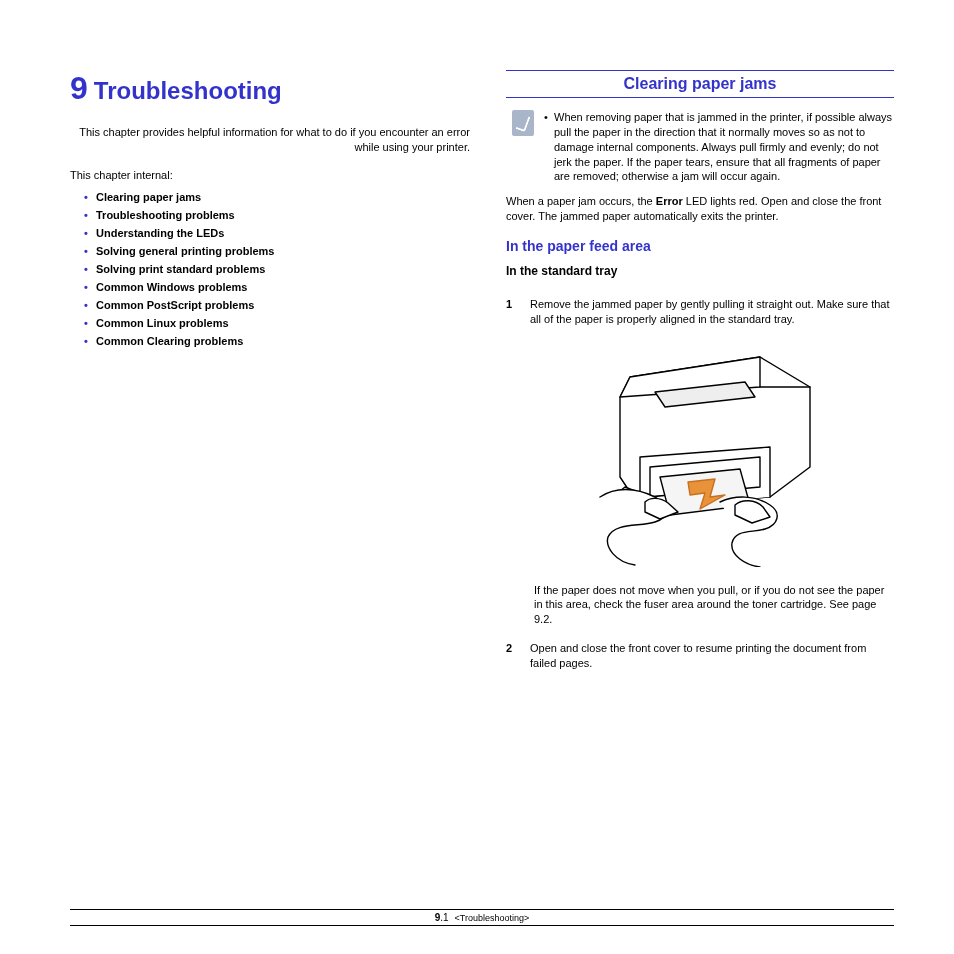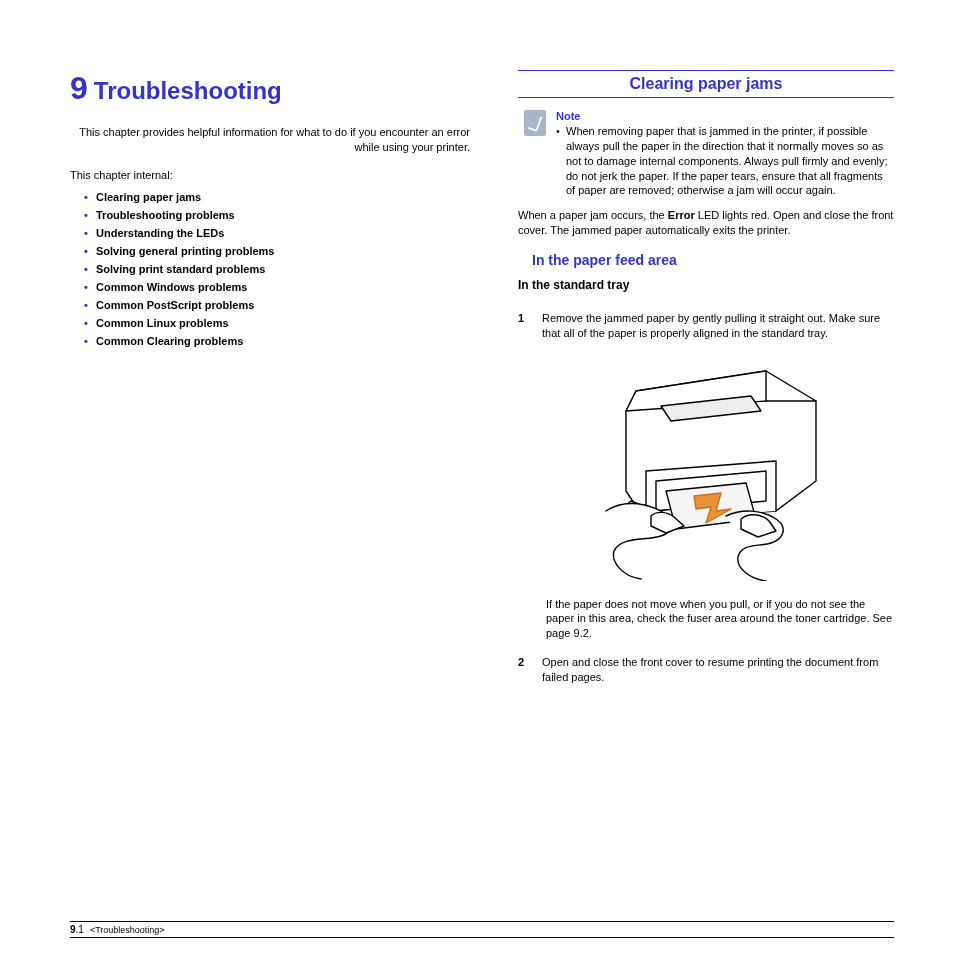--- a/index.html
+++ b/index.html
@@ -6,21 +6,21 @@
   body {
     font-family: Arial, Helvetica, sans-serif;
     font-size: 11px;
     color: #000;
     background: #fff;
     width: 954px;
     height: 954px;
     position: relative;
     padding: 70px 60px 40px 70px;
   }
-  .columns { display: flex; gap: 48px; }
+  .columns { display: flex; gap: 36px; }
   .col-left { width: 400px; flex-shrink: 0; }
   .col-right { flex: 1; }
   .chapnum {
     font-size: 32px;
     font-weight: bold;
     color: #3333cc;
     margin-right: 6px;
   }
   .chaptitle {
     font-size: 24px;
@@ -51,32 +51,32 @@
   .note-icon::after {
     content: ""; position: absolute; left: 6px; top: 5px; width: 8px; height: 14px;
     border: 2px solid #fff; border-left: none; border-top: none;
     transform: rotate(20deg); border-radius: 0 0 3px 0;
   }
   .note-title { color: #3333cc; font-weight: bold; font-size: 11px; margin-bottom: 2px; }
   .note-body { line-height: 1.35; }
   .note-body .bul { padding-left: 10px; position: relative; }
   .note-body .bul::before { content: "•"; position: absolute; left: 0; }
   .para { line-height: 1.35; margin-bottom: 10px; }
-  .subhead-blue { color: #3333cc; font-size: 14px; font-weight: bold; margin: 14px 14px 10px; }
+  .subhead-blue { color: #3333cc; font-size: 14px; font-weight: bold; margin: 14px 0 10px; }
   .subhead-black { font-weight: bold; font-size: 12px; margin-bottom: 19px; }
   .step { display: flex; gap: 12px; margin-bottom: 10px; line-height: 1.35; }
   .step-num { font-weight: bold; width: 12px; flex-shrink: 0; }
   .step-body { flex: 1; }
   .illus { text-align: center; margin: 8px 0 14px; }
   .illus svg { width: 280px; height: 230px; }
   .indent { margin-left: 28px; line-height: 1.35; margin-bottom: 14px; }
   .footer {
-    position: absolute; left: 70px; right: 60px; bottom: 16px;
+    position: absolute; left: 70px; right: 60px; bottom: 28px;
     border-top: 0.5px solid #000; border-bottom: 0.5px solid #000;
-    text-align: left; padding: 2px 0; font-size: 10px;
+    text-align: center; padding: 2px 0; font-size: 10px;
   }
   .footer b { font-weight: bold; }
   .footer .ft { font-size: 9px; margin-left: 6px; }
 </style>
 </head>
 <body>
 
 <div class="columns">
   <div class="col-left">
     <div class="chapter-head">
@@ -96,21 +96,20 @@
       <li>Common Clearing problems</li>
     </ul>
   </div>
 
   <div class="col-right">
     <div class="section-head">Clearing paper jams</div>
 
     <div class="note-block">
       <div class="note-icon"></div>
       <div>
-        <div class="note-title">Note</div>
         <div class="note-body">
             <div class="bul">When removing paper that is jammed in the printer, if possible always pull the paper in the direction that it normally moves so as not to damage internal components. Always pull firmly and evenly; do not jerk the paper. If the paper tears, ensure that all fragments of paper are removed; otherwise a jam will occur again.</div>
           </div>
       </div>
     </div>
 
     <p class="para">
       <span>When a paper jam occurs, the </span><b>Error</b><span> LED lights red. Open and close the front cover. The jammed paper automatically exits the printer.</span>
     </p>
 

